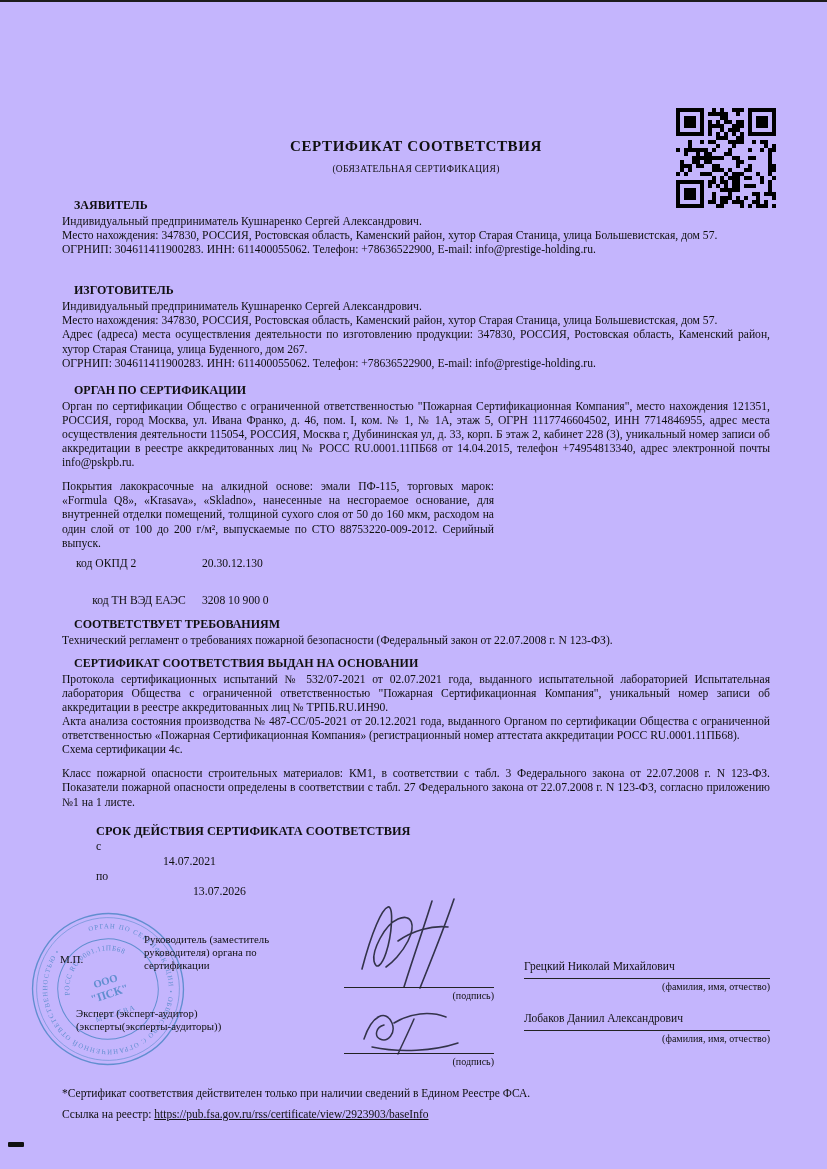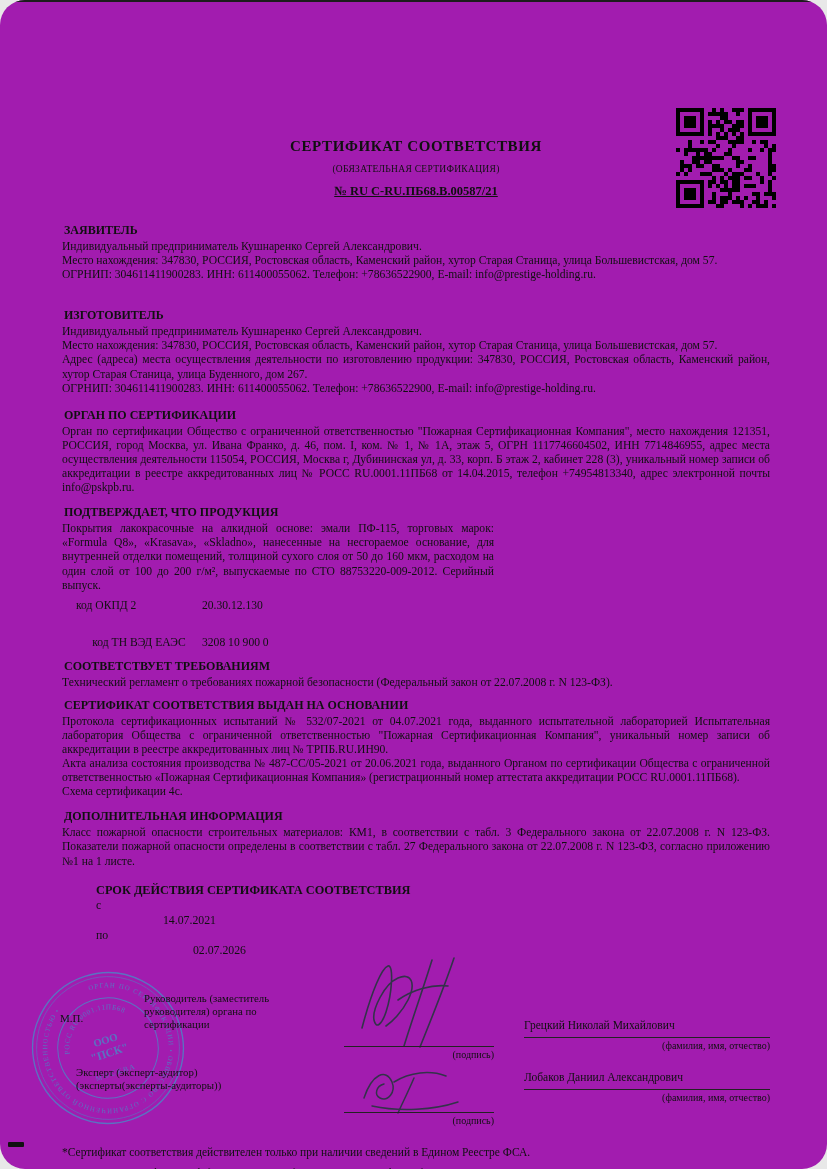--- a/index.html
+++ b/index.html
@@ -1,29 +1,29 @@
 <!DOCTYPE html>
 <html><head>
 <meta charset="utf-8">
 <style>
   html,body{margin:0;padding:0;background:#e8e8e8;}
   .page{
-    position:relative;width:827px;height:1169px;background:#a21caf;overflow:hidden;
-    font-family:"Liberation Serif","DejaVu Serif",serif;color:#101010;margin:0 auto;border-radius:25px;
+    position:relative;width:827px;height:1169px;background:#c4b5fd;overflow:hidden;
+    font-family:"Liberation Serif","DejaVu Serif",serif;color:#101010;margin:0 auto;
   }
   .scan-edge-top{position:absolute;top:0;left:0;right:0;height:2px;background:#1c1c1c;}
   .scan-dash{position:absolute;left:8px;top:1142px;width:16px;height:5px;background:#111;border-radius:1px;}
   .qr{position:absolute;left:676px;top:108px;width:100px;height:100px;}
   .content{position:absolute;left:62px;top:0;width:708px;}
   .doc-header{margin-top:138px;text-align:center;}
   .doc-title{font-size:15px;font-weight:bold;letter-spacing:.6px;}
   .doc-subtitle{font-size:9.5px;margin-top:9px;letter-spacing:.3px;}
   .doc-number{font-size:12.5px;font-weight:bold;text-decoration:underline;margin-top:10px;}
   .sec{margin-top:12px;}
-  .sec-h{font-size:12px;font-weight:bold;margin:0 0 2px 2px;}
+  .sec-h{font-size:12px;font-weight:bold;margin:0 0 2px 12px;}
   .body-p{font-size:11.6px;line-height:14.1px;margin:0;text-align:justify;}
   .product-row{display:flex;align-items:flex-start;flex-direction:column;}
   .product-desc{width:432px;}
   .codes{flex:1;padding-left:14px;padding-top:6px;font-size:11.6px;}
   .code-row{display:flex;}
   .code-label{width:126px;flex:0 0 126px;}
   .code-value{white-space:nowrap;}
   .code-row.tnved{margin-top:24px;text-align:center;}
   .validity{display:flex;align-items:baseline;margin-top:14px;font-size:11.8px;flex-direction:column;}
   .v-heading{font-weight:bold;font-size:12.3px;}
@@ -360,21 +360,20 @@
         <rect x="88" y="96" width="4" height="4"></rect>
         <rect x="96" y="96" width="4" height="4"></rect>
       </g>
     </svg>
 
   <div class="content">
 
     <div class="doc-header">
       <div class="doc-title">СЕРТИФИКАТ СООТВЕТСТВИЯ</div>
       <div class="doc-subtitle">(ОБЯЗАТЕЛЬНАЯ СЕРТИФИКАЦИЯ)</div>
-      <div class="doc-number">№ RU С-RU.ПБ68.В.00587/21</div>
     </div>
 
     <section class="sec" style="margin-top:24px">
       <h2 class="sec-h">ЗАЯВИТЕЛЬ</h2>
       <p class="body-p">Индивидуальный предприниматель Кушнаренко Сергей Александрович.</p>
       <p class="body-p">Место нахождения: 347830, РОССИЯ, Ростовская область, Каменский район, хутор Старая Станица, улица Большевистская, дом 57.</p>
       <p class="body-p">ОГРНИП: 304611411900283. ИНН: 611400055062. Телефон: +78636522900, E-mail: info@prestige-holding.ru.</p>
     </section>
 
     <section class="sec" style="margin-top:26px">
@@ -384,21 +383,20 @@
       <p class="body-p">Адрес (адреса) места осуществления деятельности по изготовлению продукции: 347830, РОССИЯ, Ростовская область, Каменский район, хутор Старая Станица, улица Буденного, дом 267.</p>
       <p class="body-p">ОГРНИП: 304611411900283. ИНН: 611400055062. Телефон: +78636522900, E-mail: info@prestige-holding.ru.</p>
     </section>
 
     <section class="sec">
       <h2 class="sec-h">ОРГАН ПО СЕРТИФИКАЦИИ</h2>
       <p class="body-p">Орган по сертификации Общество с ограниченной ответственностью "Пожарная Сертификационная Компания", место нахождения 121351, РОССИЯ, город Москва, ул. Ивана Франко, д. 46, пом. I, ком. № 1, № 1А, этаж 5, ОГРН 1117746604502, ИНН 7714846955, адрес места осуществления деятельности 115054, РОССИЯ, Москва г, Дубининская ул, д. 33, корп. Б этаж 2, кабинет 228 (3), уникальный номер записи об аккредитации в реестре аккредитованных лиц № РОСС RU.0001.11ПБ68 от 14.04.2015, телефон +74954813340, адрес электронной почты info@pskpb.ru.</p>
     </section>
 
     <section class="sec" style="margin-top:10px">
-      <h2 class="sec-h">ПОДТВЕРЖДАЕТ, ЧТО ПРОДУКЦИЯ</h2>
       <div class="product-row">
         <p class="body-p product-desc">Покрытия лакокрасочные на алкидной основе: эмали ПФ-115, торговых марок: «Formula Q8», «Krasava», «Skladno», нанесенные на несгораемое основание, для внутренней отделки помещений, толщиной сухого слоя от 50 до 160 мкм, расходом на один слой от 100 до 200 г/м², выпускаемые по СТО 88753220-009-2012. Серийный выпуск.</p>
         <div class="codes">
           <div class="code-row">
             <span class="code-label">код ОКПД 2</span>
             <span class="code-value">20.30.12.130</span>
           </div>
           <div class="code-row tnved">
             <span class="code-label">код ТН ВЭД ЕАЭС</span>
             <span class="code-value">3208 10 900 0</span>
@@ -407,36 +405,35 @@
       </div>
     </section>
 
     <section class="sec" style="margin-top:10px">
       <h2 class="sec-h">СООТВЕТСТВУЕТ ТРЕБОВАНИЯМ</h2>
       <p class="body-p">Технический регламент о требованиях пожарной безопасности (Федеральный закон от 22.07.2008 г. N 123-ФЗ).</p>
     </section>
 
     <section class="sec" style="margin-top:8px">
       <h2 class="sec-h">СЕРТИФИКАТ СООТВЕТСТВИЯ ВЫДАН НА ОСНОВАНИИ</h2>
-      <p class="body-p">Протокола сертификационных испытаний № 532/07-2021 от 04.07.2021 года, выданного испытательной лабораторией Испытательная лаборатория Общества с ограниченной ответственностью "Пожарная Сертификационная Компания", уникальный номер записи об аккредитации в реестре аккредитованных лиц № ТРПБ.RU.ИН90.</p>
-      <p class="body-p">Акта анализа состояния производства № 487-СС/05-2021 от 20.06.2021 года, выданного Органом по сертификации Общества с ограниченной ответственностью «Пожарная Сертификационная Компания» (регистрационный номер аттестата аккредитации РОСС RU.0001.11ПБ68).</p>
+      <p class="body-p">Протокола сертификационных испытаний № 532/07-2021 от 02.07.2021 года, выданного испытательной лабораторией Испытательная лаборатория Общества с ограниченной ответственностью "Пожарная Сертификационная Компания", уникальный номер записи об аккредитации в реестре аккредитованных лиц № ТРПБ.RU.ИН90.</p>
+      <p class="body-p">Акта анализа состояния производства № 487-СС/05-2021 от 20.12.2021 года, выданного Органом по сертификации Общества с ограниченной ответственностью «Пожарная Сертификационная Компания» (регистрационный номер аттестата аккредитации РОСС RU.0001.11ПБ68).</p>
       <p class="body-p">Схема сертификации 4с.</p>
     </section>
 
     <section class="sec" style="margin-top:10px">
-      <h2 class="sec-h">ДОПОЛНИТЕЛЬНАЯ ИНФОРМАЦИЯ</h2>
       <p class="body-p">Класс пожарной опасности строительных материалов: КМ1, в соответствии с табл. 3 Федерального закона от 22.07.2008 г. N 123-ФЗ. Показатели пожарной опасности определены в соответствии с табл. 27 Федерального закона от 22.07.2008 г. N 123-ФЗ, согласно приложению №1 на 1 листе.</p>
     </section>
 
     <div class="validity">
       <span class="v-heading">СРОК ДЕЙСТВИЯ СЕРТИФИКАТА СООТВЕТСТВИЯ</span>
       <span class="v-from-label">с</span>
       <span class="v-date">14.07.2021</span>
       <span class="v-to-label">по</span>
-      <span class="v-date wide">02.07.2026</span>
+      <span class="v-date wide">13.07.2026</span>
     </div>
 
     <div class="sig-area">
 
       <svg class="stamp" viewBox="0 0 170 170">
         <g transform="rotate(-18 85 85)" fill="none" stroke="#4c86c6">
           <circle cx="85" cy="85" r="78" stroke-width="1.4"></circle>
           <circle cx="85" cy="85" r="74" stroke-width="0.6"></circle>
           <circle cx="85" cy="85" r="52" stroke-width="1"></circle>
           <path id="stampRingPath" d="M85,22 a63,63 0 1,1 -0.02,0" stroke="none"></path>

